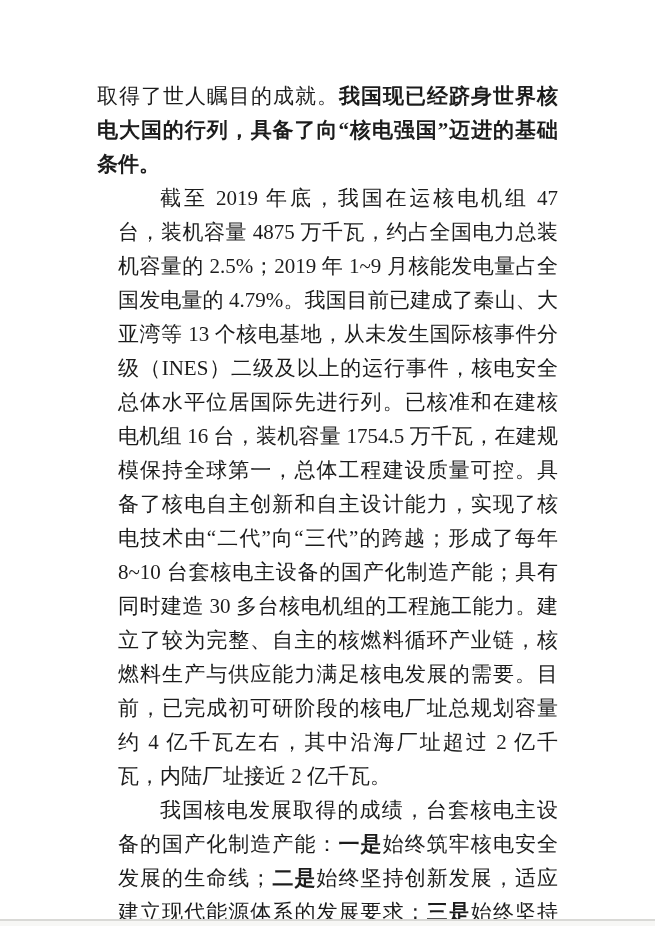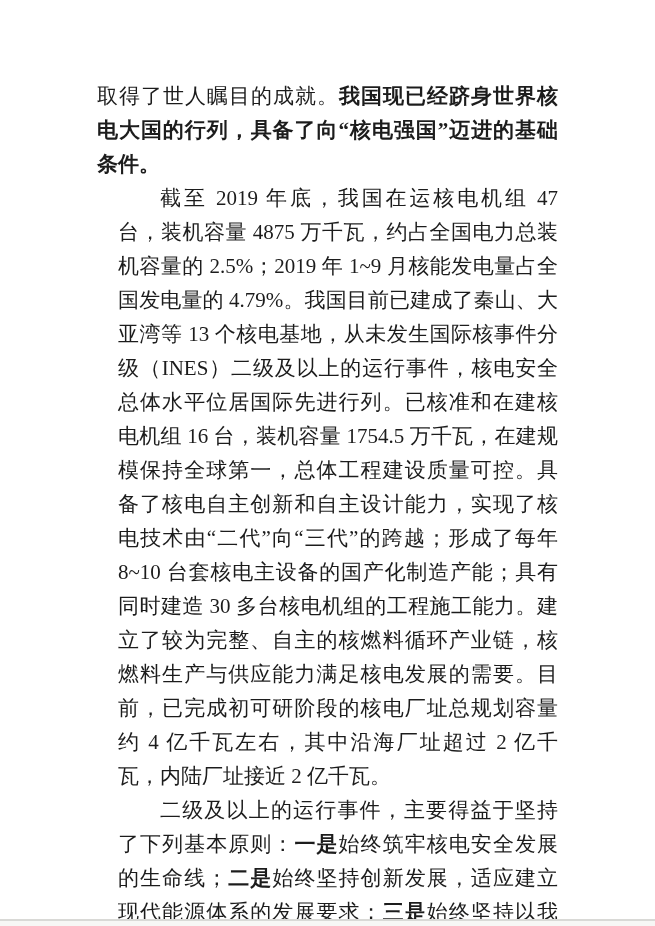--- a/index.html
+++ b/index.html
@@ -59,17 +59,17 @@
   }
 </style>
 </head>
 <body>
 
 <div class="viewer">
   <div class="page" style="background: rgb(255, 255, 255);">
     <div class="text-block" id="text-block" style="color: rgb(28, 28, 28);">
         <p><span>取得了世人瞩目的成就。</span><span class="bold">我国现已经跻身世界核电大国的行列，具备了向“核电强国”迈进的基础条件。</span></p>
         <p class="indent"><span>截至 2019 年底，我国在运核电机组 47 台，装机容量 4875 万千瓦，约占全国电力总装机容量的 2.5%；2019 年 1~9 月核能发电量占全国发电量的 4.79%。我国目前已建成了秦山、大亚湾等 13 个核电基地，从未发生国际核事件分级（INES）二级及以上的运行事件，核电安全总体水平位居国际先进行列。已核准和在建核电机组 16 台，装机容量 1754.5 万千瓦，在建规模保持全球第一，总体工程建设质量可控。具备了核电自主创新和自主设计能力，实现了核电技术由“二代”向“三代”的跨越；形成了每年 8~10 台套核电主设备的国产化制造产能；具有同时建造 30 多台核电机组的工程施工能力。建立了较为完整、自主的核燃料循环产业链，核燃料生产与供应能力满足核电发展的需要。目前，已完成初可研阶段的核电厂址总规划容量约 4 亿千瓦左右，其中沿海厂址超过 2 亿千瓦，内陆厂址接近 2 亿千瓦。</span></p>
-        <p class="indent"><span>二级及以上的运行事件，主要得益于坚持了下列基本原则：</span><span class="bold">一是</span><span>始终筑牢核电安全发展的生命线；</span><span class="bold">二是</span><span>始终坚持创新发展，适应建立现代能源体系的发展要求；</span><span class="bold">三是</span><span>始终坚持以我为主、积极开展国际合作；</span><span class="bold">四是</span><span>始终保持核电发展战略定力，促进我国能源安全绿色发展。面向未来，核电在我国能源战略中的地位将更加突出。</span></p>
+        <p class="indent"><span>我国核电发展取得的成绩，台套核电主设备的国产化制造产能：</span><span class="bold">一是</span><span>始终筑牢核电安全发展的生命线；</span><span class="bold">二是</span><span>始终坚持创新发展，适应建立现代能源体系的发展要求；</span><span class="bold">三是</span><span>始终坚持以我为主、积极开展国际合作；</span><span class="bold">四是</span><span>始终保持核电发展战略定力，促进我国能源安全绿色发展。面向未来，核电在我国能源战略中的地位将更加突出。</span></p>
       </div>
   </div>
   <div class="page-gap" style="border-top-color: rgb(217, 217, 214); background: rgb(247, 247, 245);"></div>
 </div>
 
 </body></html>

